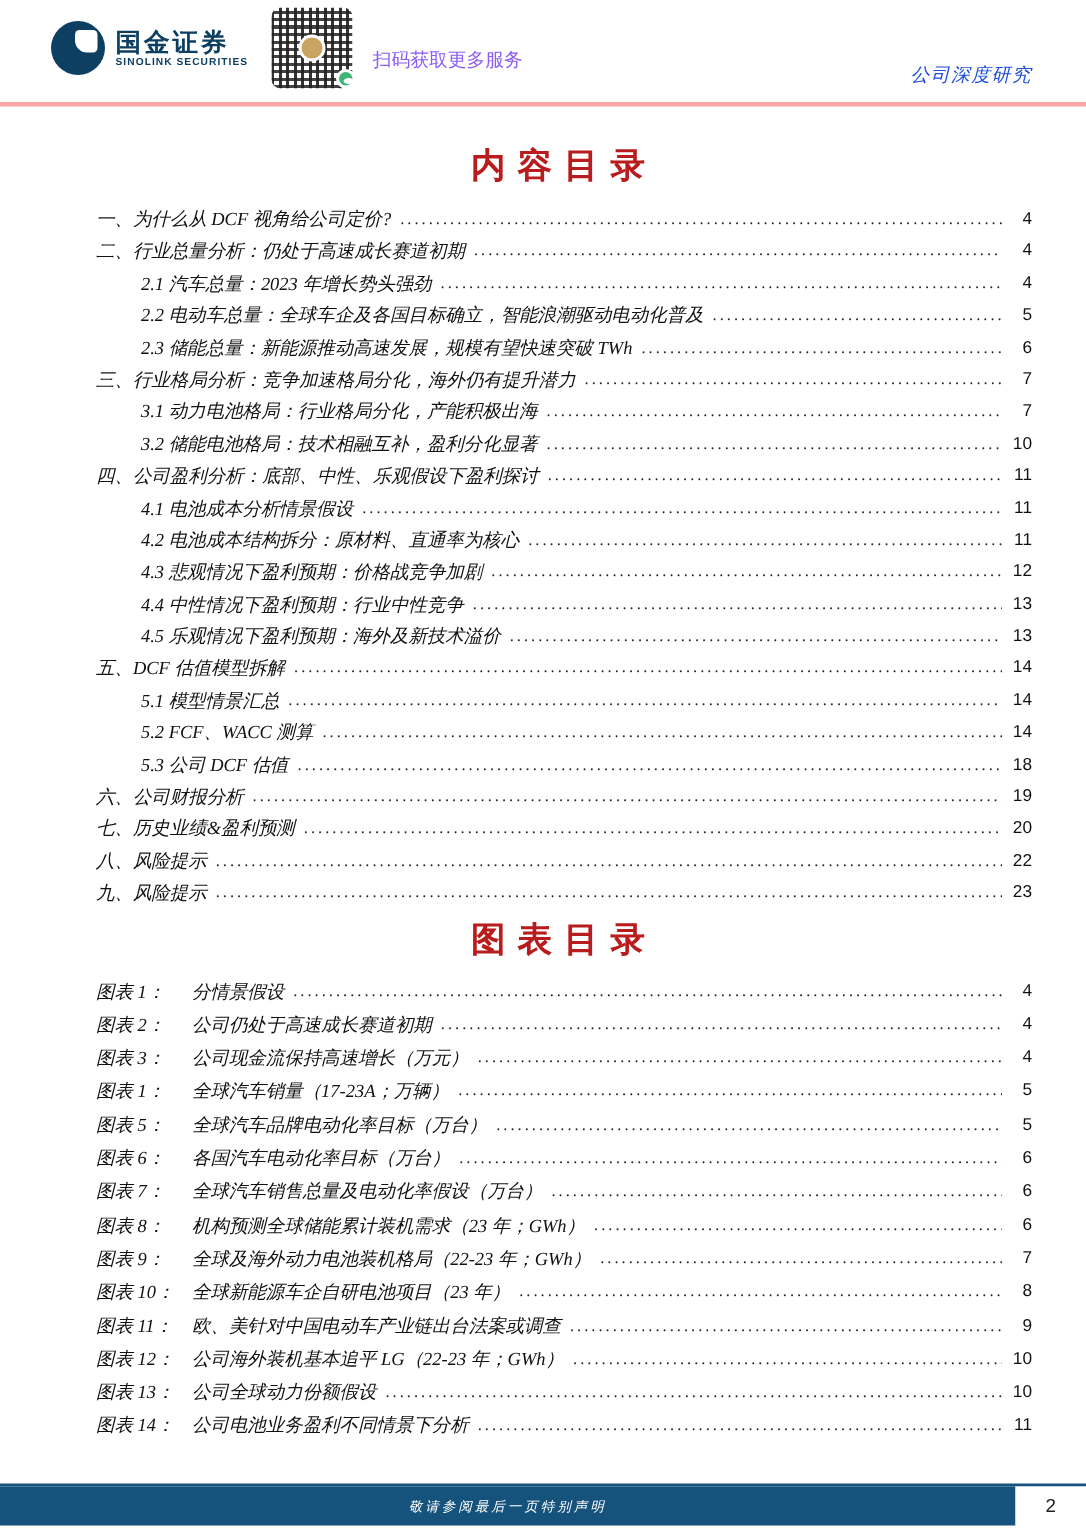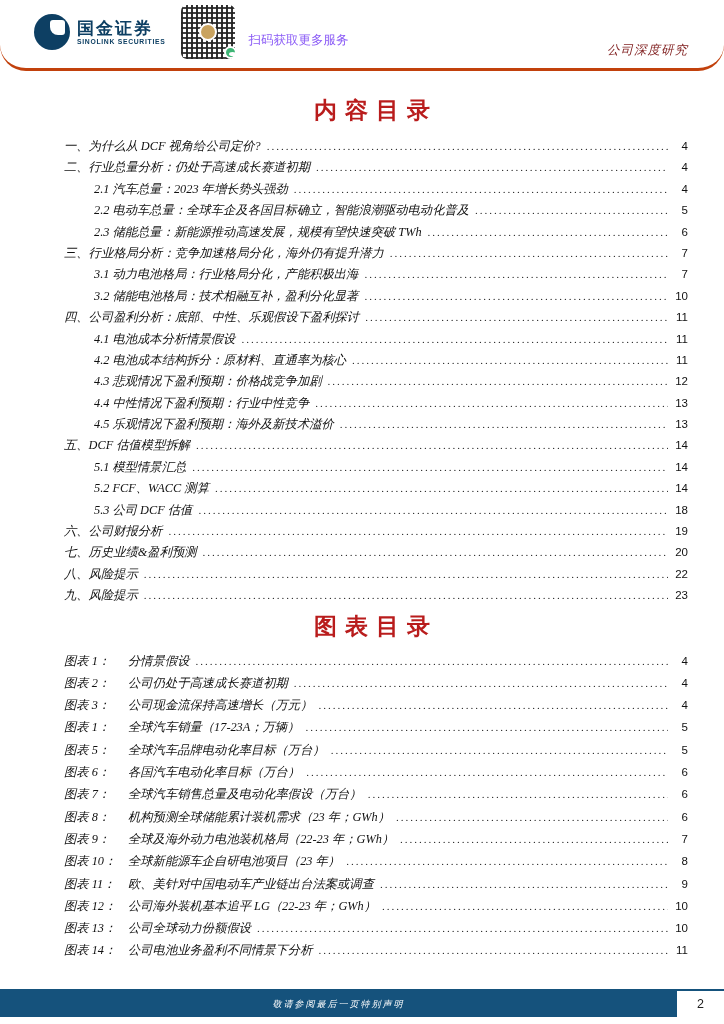--- a/index.html
+++ b/index.html
@@ -12,22 +12,21 @@
     overflow: hidden;
     margin: 0 auto;
   }
 
   
   header {
     display: flex;
     align-items: center;
     height: 71px;
     padding: 2px 36px 6px 34px;
-    border-bottom: 3px solid #c2410c;
-    border-radius: 26px;
+    border-bottom: 3px solid #fca5a5;
   }
   .logo { display: flex; align-items: center; }
   .logo-icon {
     width: 36px; height: 36px;
     border-radius: 50%;
     background: #0d3f63;
     position: relative;
     flex: 0 0 auto;
   }
   .logo-icon::after {
@@ -83,21 +82,21 @@
     font-family: "Liberation Sans", sans-serif;
     font-size: 12.5px;
     color: #8b5cf6;
   }
   .doc-type {
     margin-left: auto;
     align-self: flex-end;
     margin-bottom: 3px;
     font-style: italic;
     font-size: 12.5px;
-    color: #7f1d1d;
+    color: #1d4ed8;
     letter-spacing: 1px;
   }
 
   
   main { padding: 0 36px 0 64px; }
   .section-title {
     text-align: center;
     font-size: 23px;
     font-weight: bold;
     color: #b91c1c;

